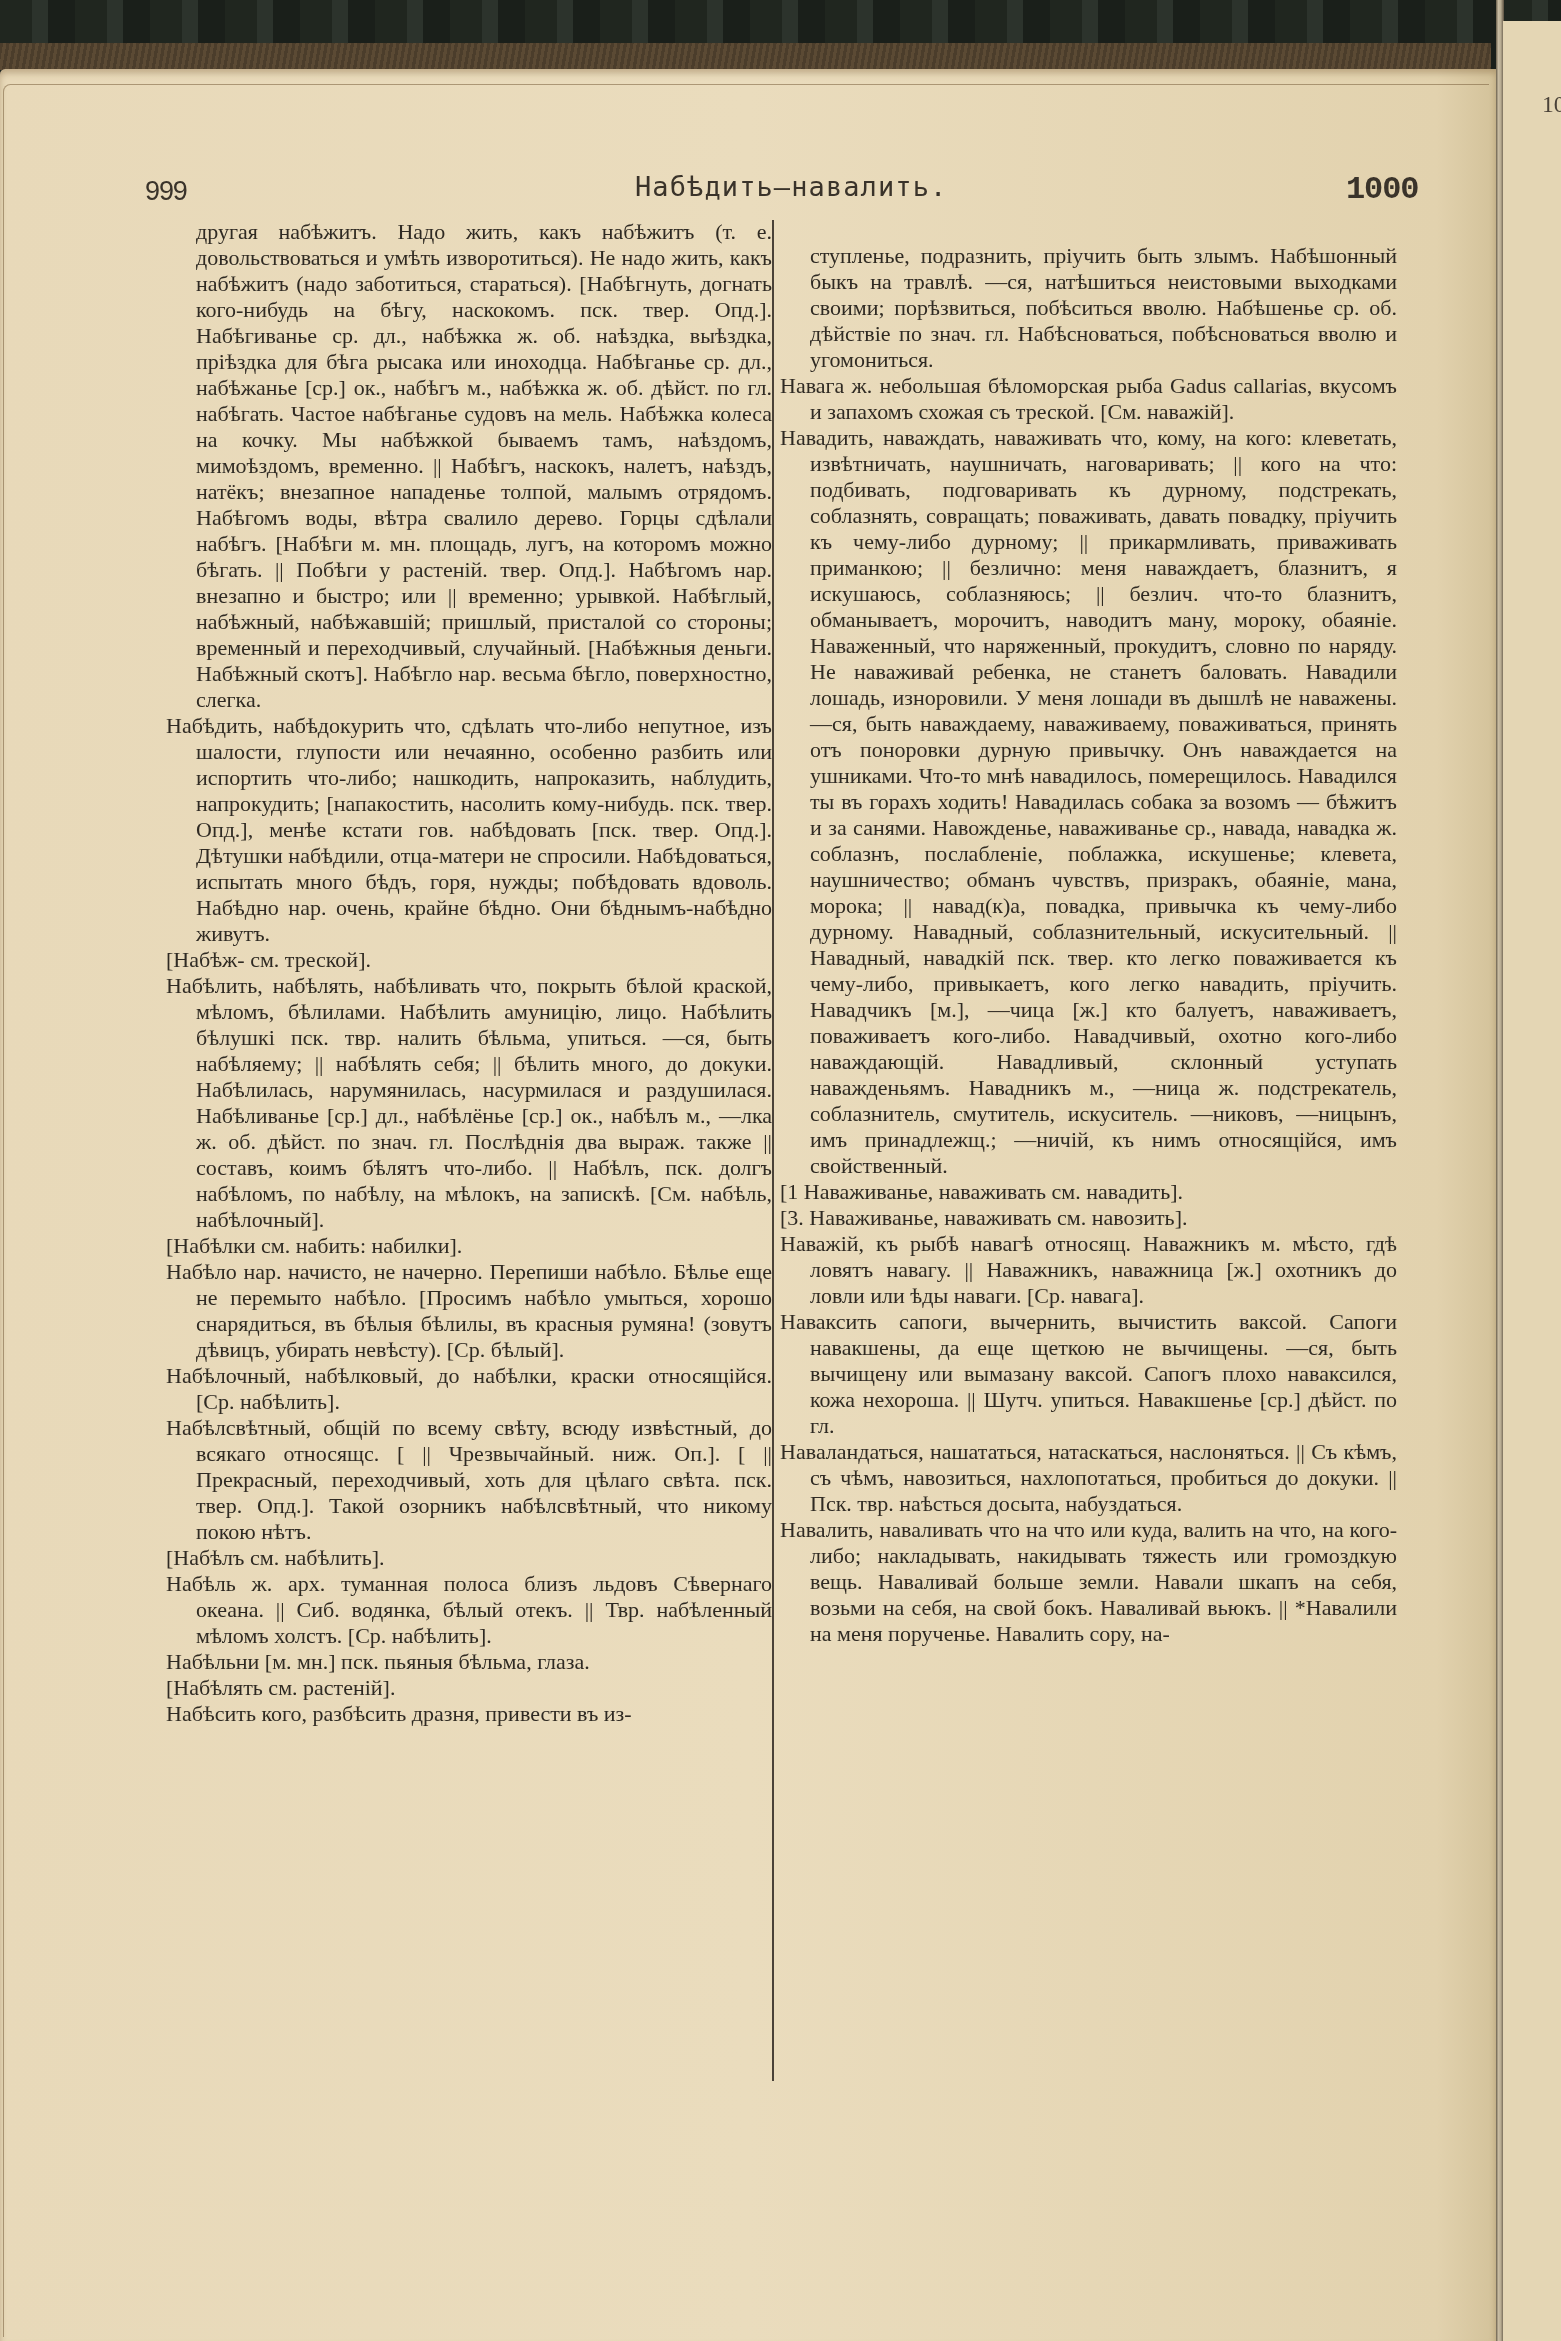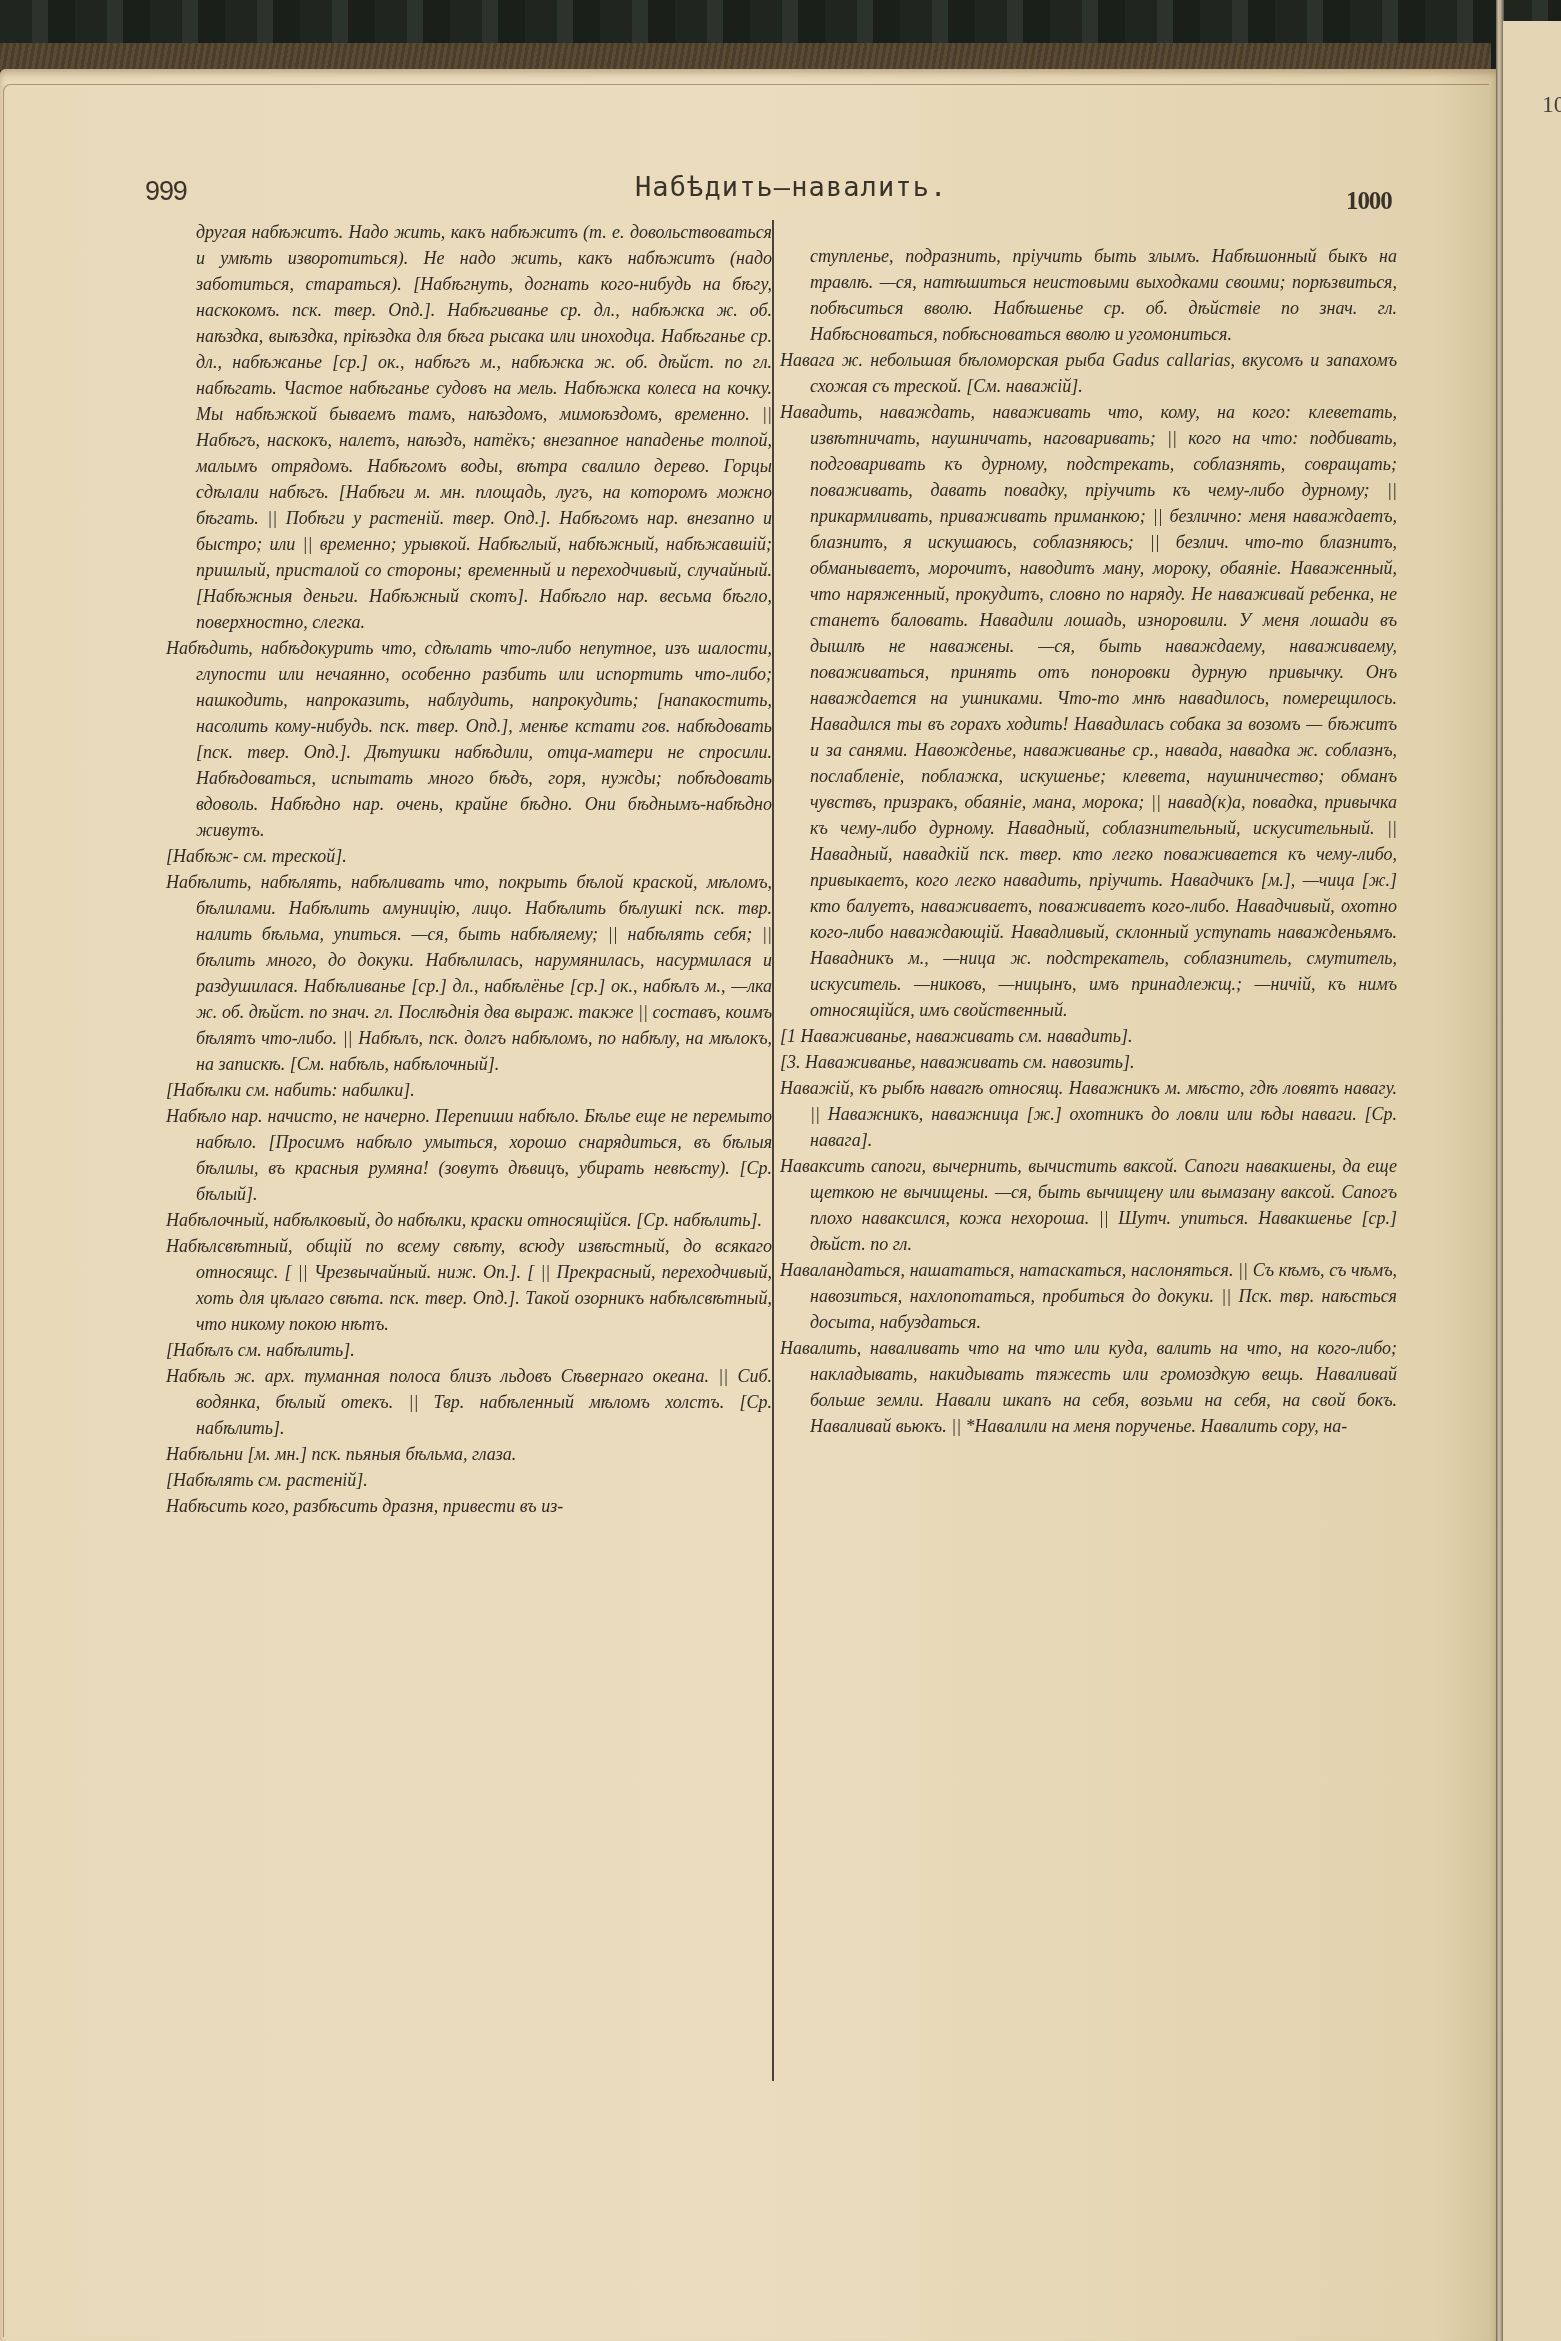--- a/index.html
+++ b/index.html
@@ -39,28 +39,27 @@
   .next-page-num {
     position: absolute; left: 1542px; top: 91px; font-size: 23.6px; color: #4a4238;
     font-family: "Liberation Serif", serif;
   }
   .header {
     position: absolute; top: 171px; left: 145px; width: 1287px; height: 43px;
     color: #3a332a;
   }
   .page-num-left { position: absolute; left: 0; top: 5.4px; font-size: 27px; letter-spacing: -1.1px; font-family: "Liberation Sans Narrow", "Liberation Sans", sans-serif; }
   .running-title { position: absolute; left: 490px; top: 0; font-size: 27px; letter-spacing: 1.1px; font-family: "DejaVu Sans Mono", monospace; }
-  .page-num-right { position: absolute; left: 1201px; top: 16px; font-size: 25px; font-weight: bold; letter-spacing: -1.1px; font-family: Liberation Serif, serif; }
+  .page-num-right { position: absolute; left: 1201px; top: 0; font-size: 32px; font-weight: bold; letter-spacing: -1.1px; font-family: Liberation Mono, monospace; }
 
   .column {
     position: absolute; top: 219px; width: 606px;
     color: #2f2a23;
-    font-size: 18px; line-height: 26px;
+    font-size: 22px; line-height: 26px;
     font-family: "Liberation Serif", serif;
-    font-style: italic;
   }
   .col-left { left: 166px; }
   .col-right { left: 780px; width: 617px; margin-top: 24px; }
   .col-divider {
     position: absolute; left: 772px; top: 220px; width: 1.6px; height: 1861px;
     background: #4a4238;
   }
   .entry {
     text-align: justify;
     padding-left: 30px; text-indent: -30px;

